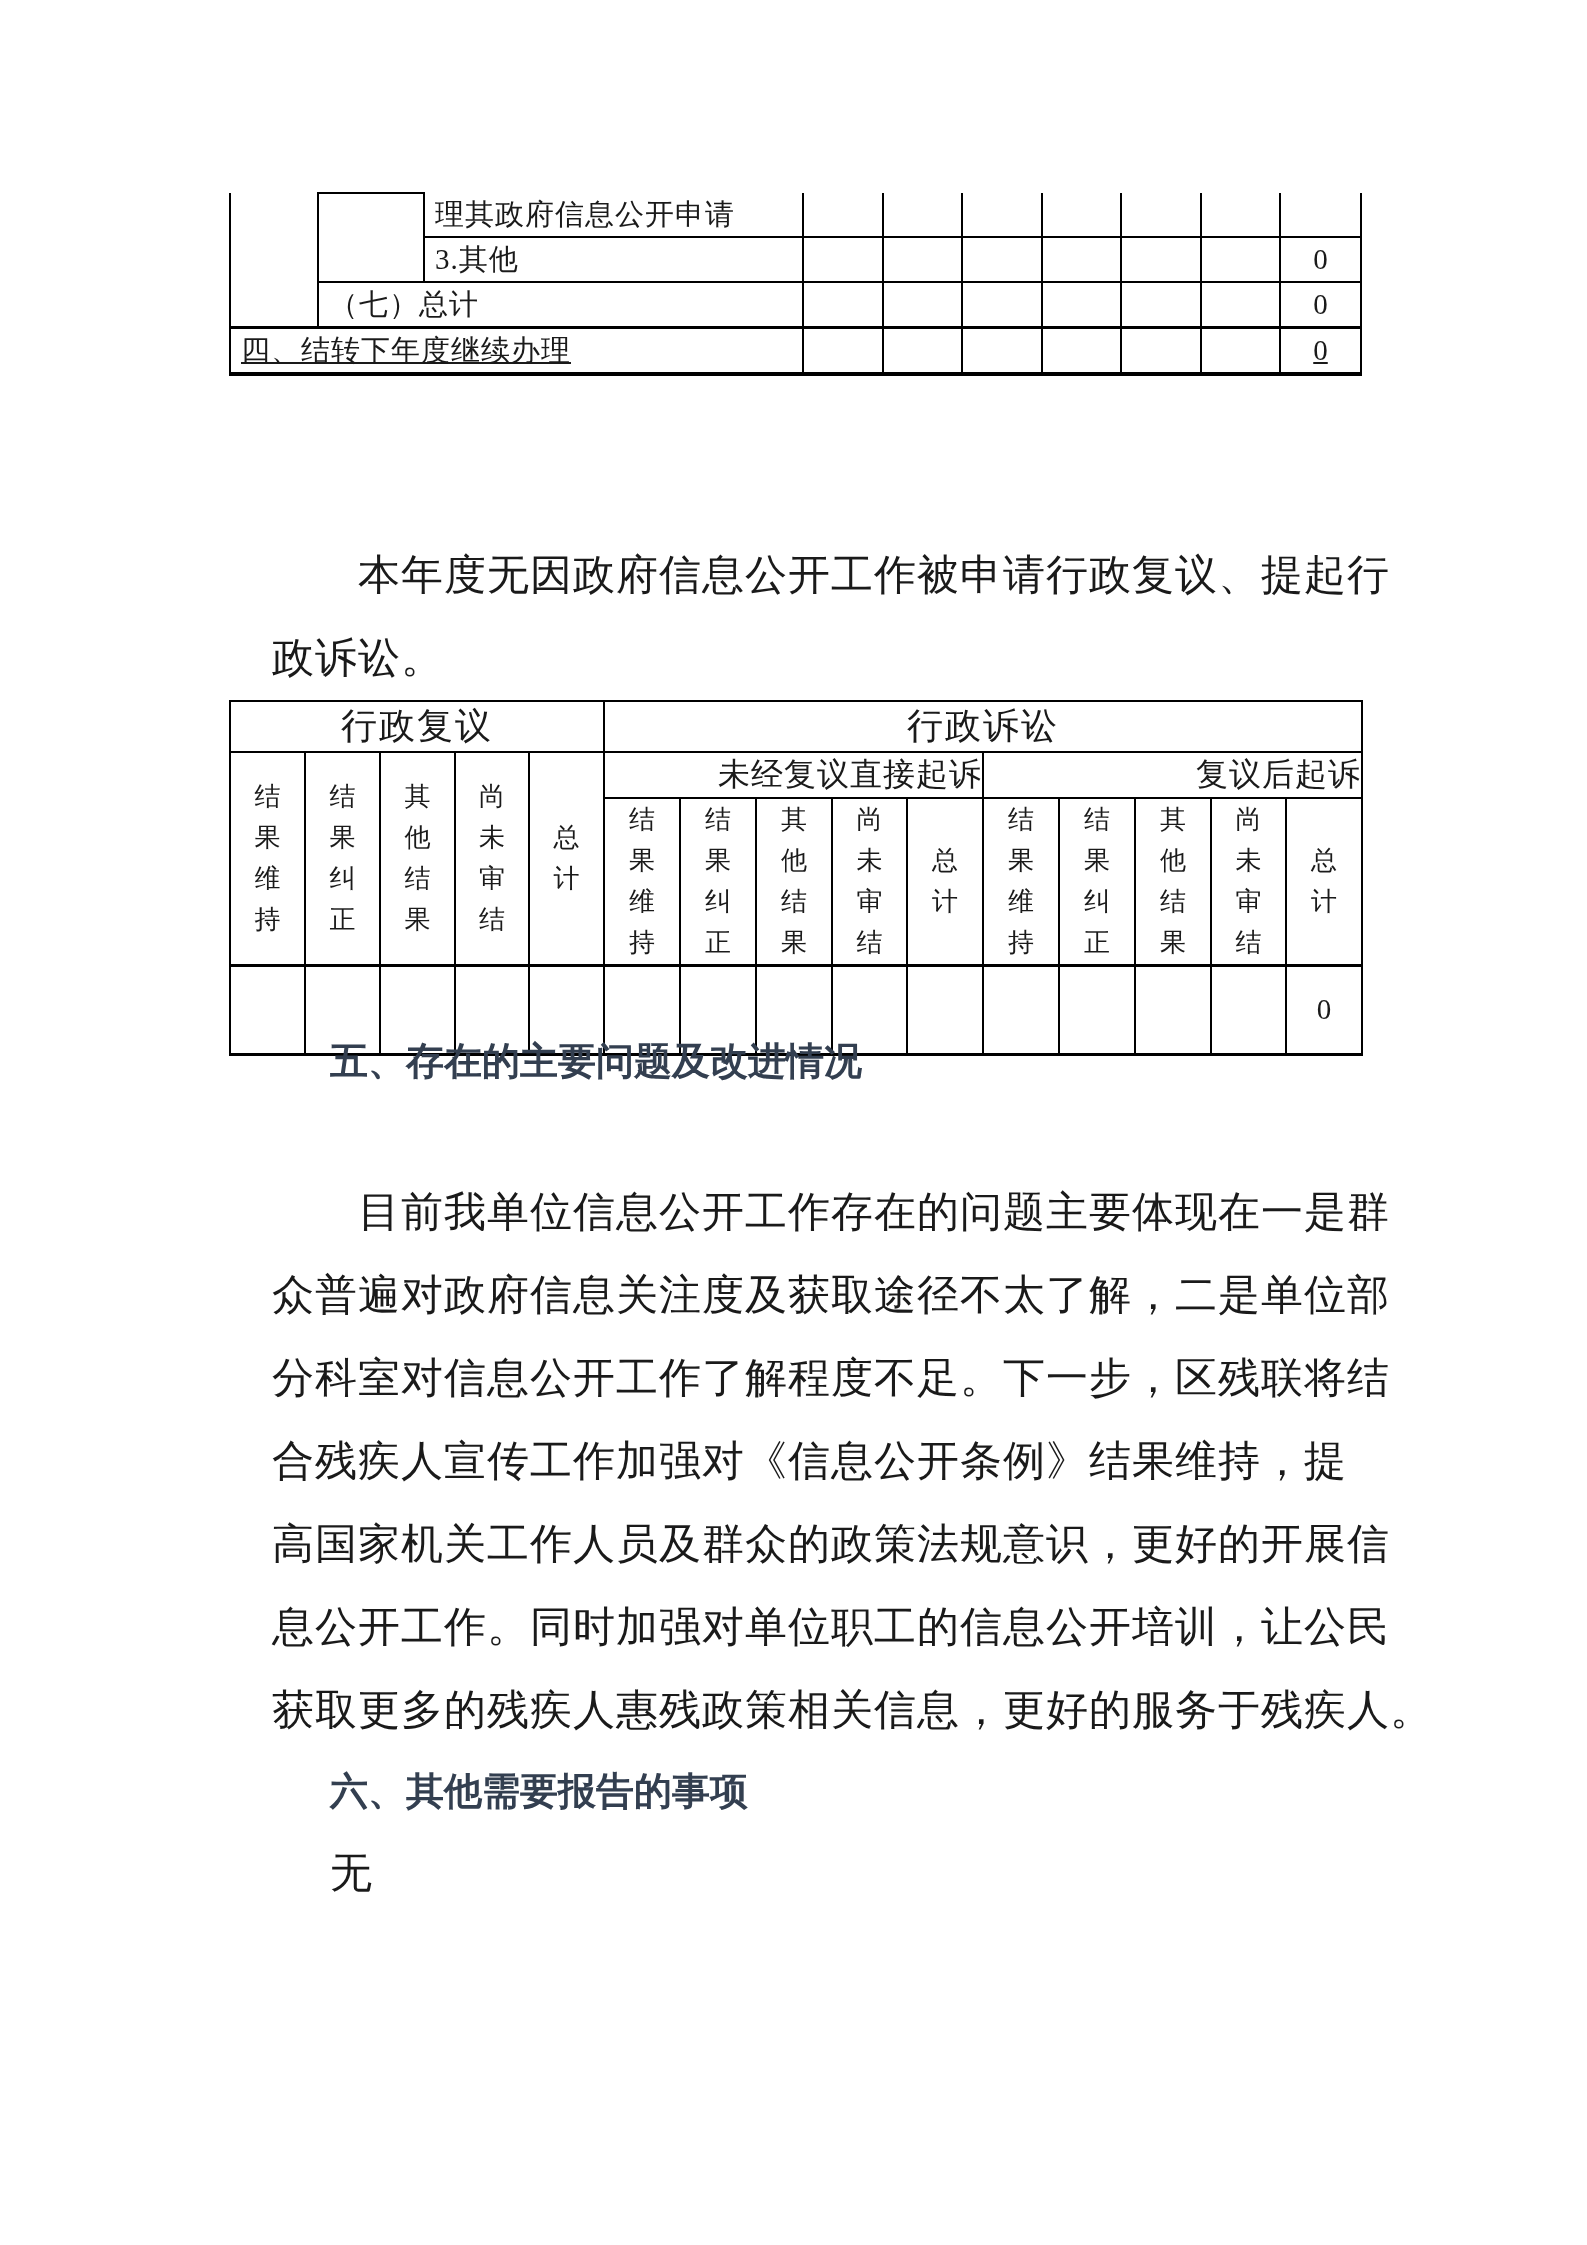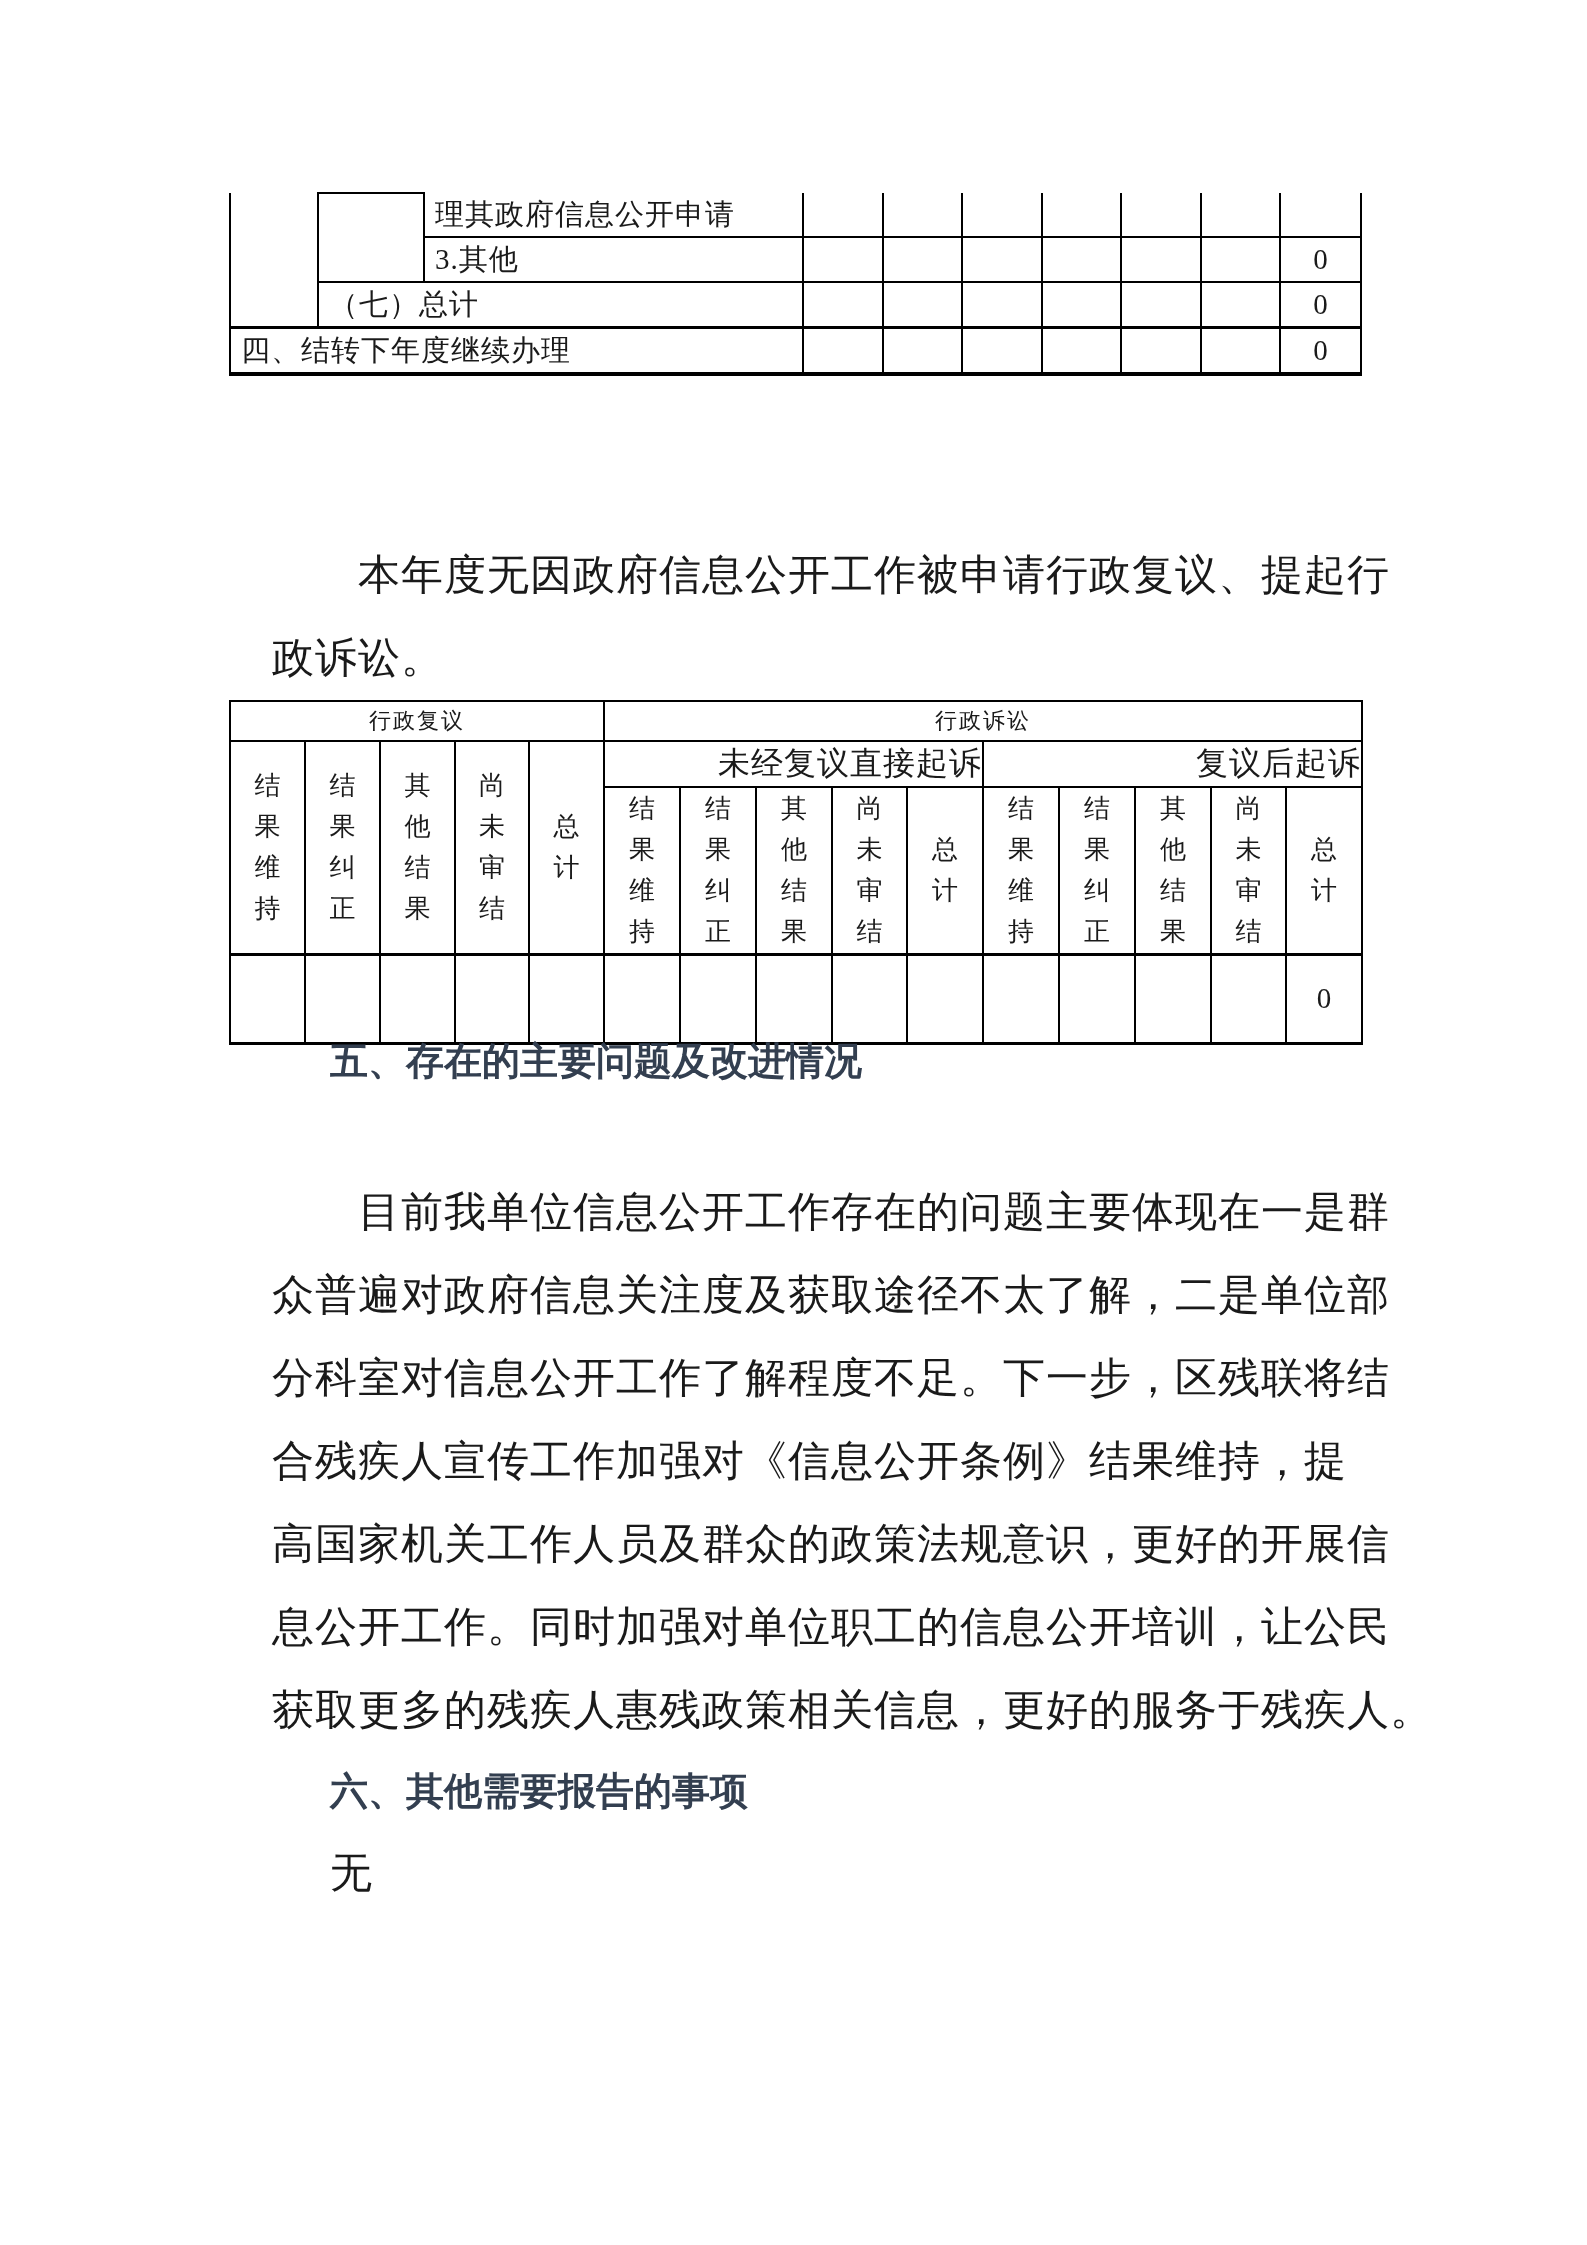--- a/index.html
+++ b/index.html
@@ -14,25 +14,25 @@
   
   table{border-collapse:collapse;table-layout:fixed;position:absolute;}
   td{border:2px solid #000;padding:0;overflow:hidden;}
   .lbl{font-size:29px;text-align:left;padding-left:10px;letter-spacing:1px;}
   .val{font-size:29px;text-align:center;}
   .nt{border-top:none;}
 
   
   #table1{left:229px;top:192px;width:1131px;}
   #table1 td{height:43px;}
-  #table1 .r4 td, #table1 td.r4c{border-top-width:3px;border-bottom-width:4px;}
+  #table1 .r4 td, #table1 td.r4c{border-top-width:3px;border-bottom-width:4px;text-decoration:underline;}
 
   
   #table2{left:229px;top:700px;width:1132px;}
-  #table2 .ghead{font-size:22px;text-align:center;height:38px;letter-spacing:2px;}
+  #table2 .ghead{font-size:36px;text-align:center;height:38px;letter-spacing:2px;}
   #table2 .shead{font-size:32px;text-align:right;height:41px;letter-spacing:1px;}
   #table2 .vh{text-align:center;vertical-align:middle;}
   .vtxt{
     display:inline-block;width:1.08em;
     font-size:26px;line-height:41px;
     word-break:break-all;text-align:center;
   }
   #table2 .drow td{height:86px;border-top-width:3px;border-bottom-width:3px;}
   #table2 .dval{font-size:29px;text-align:center;}
 

